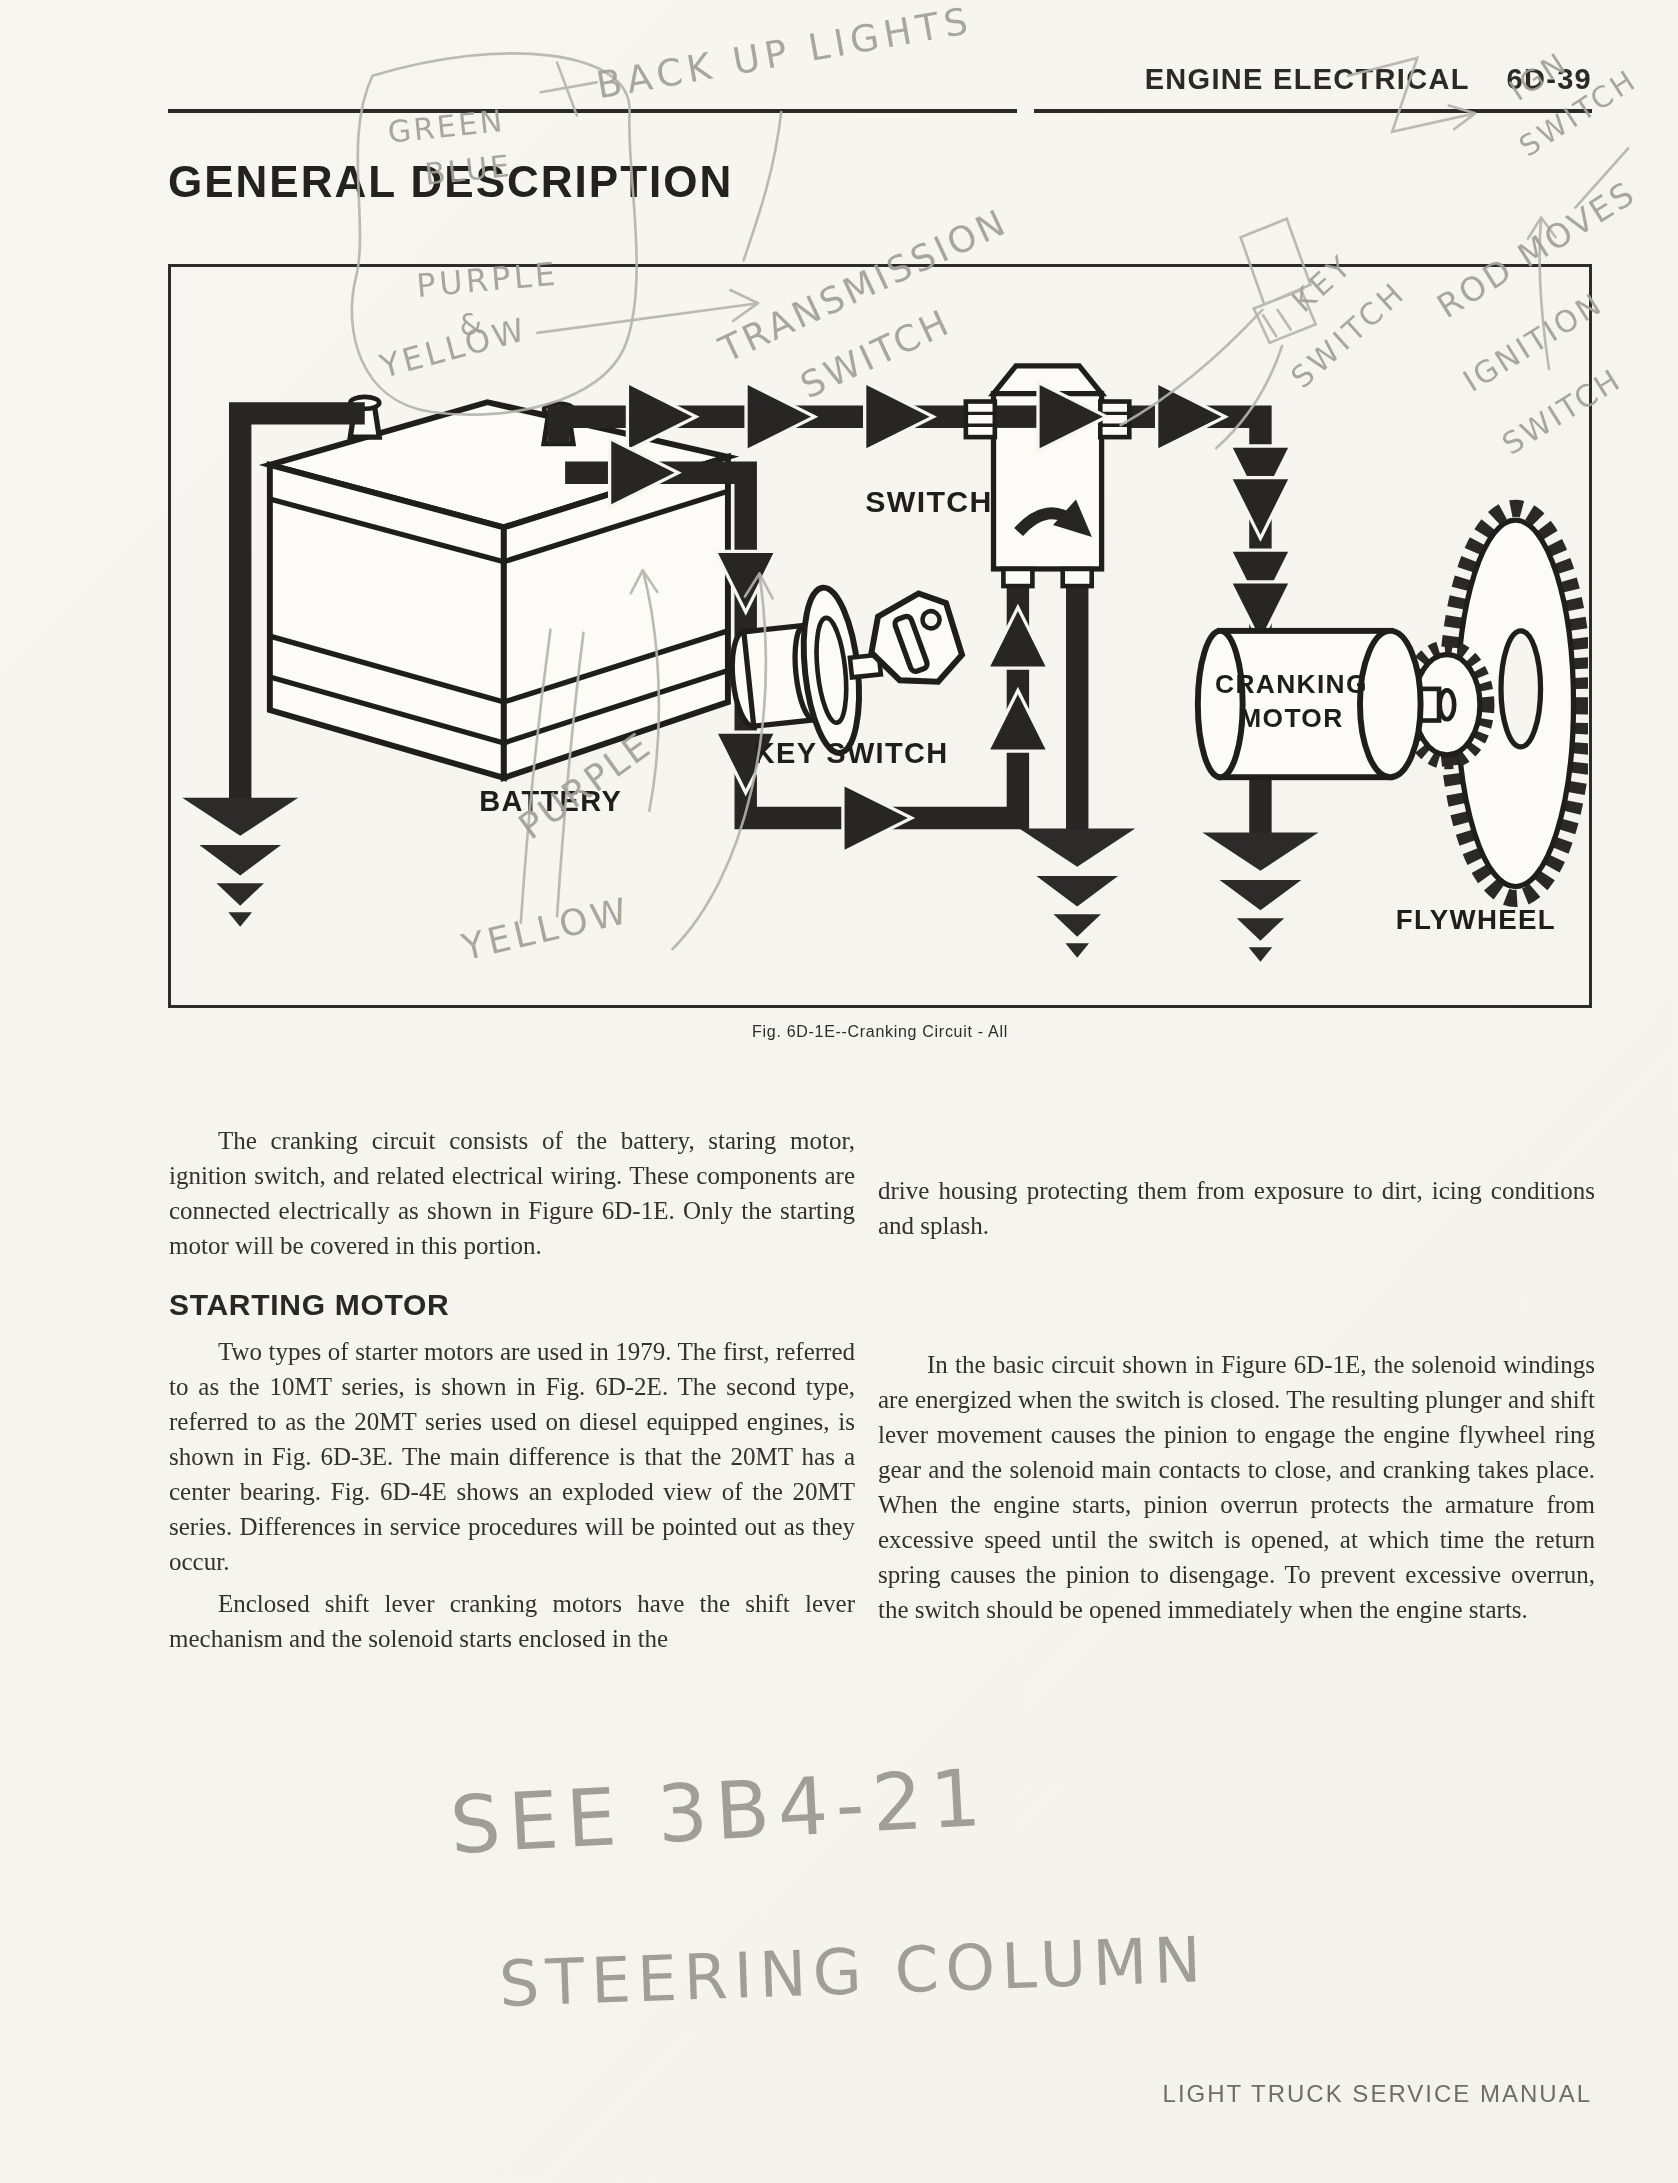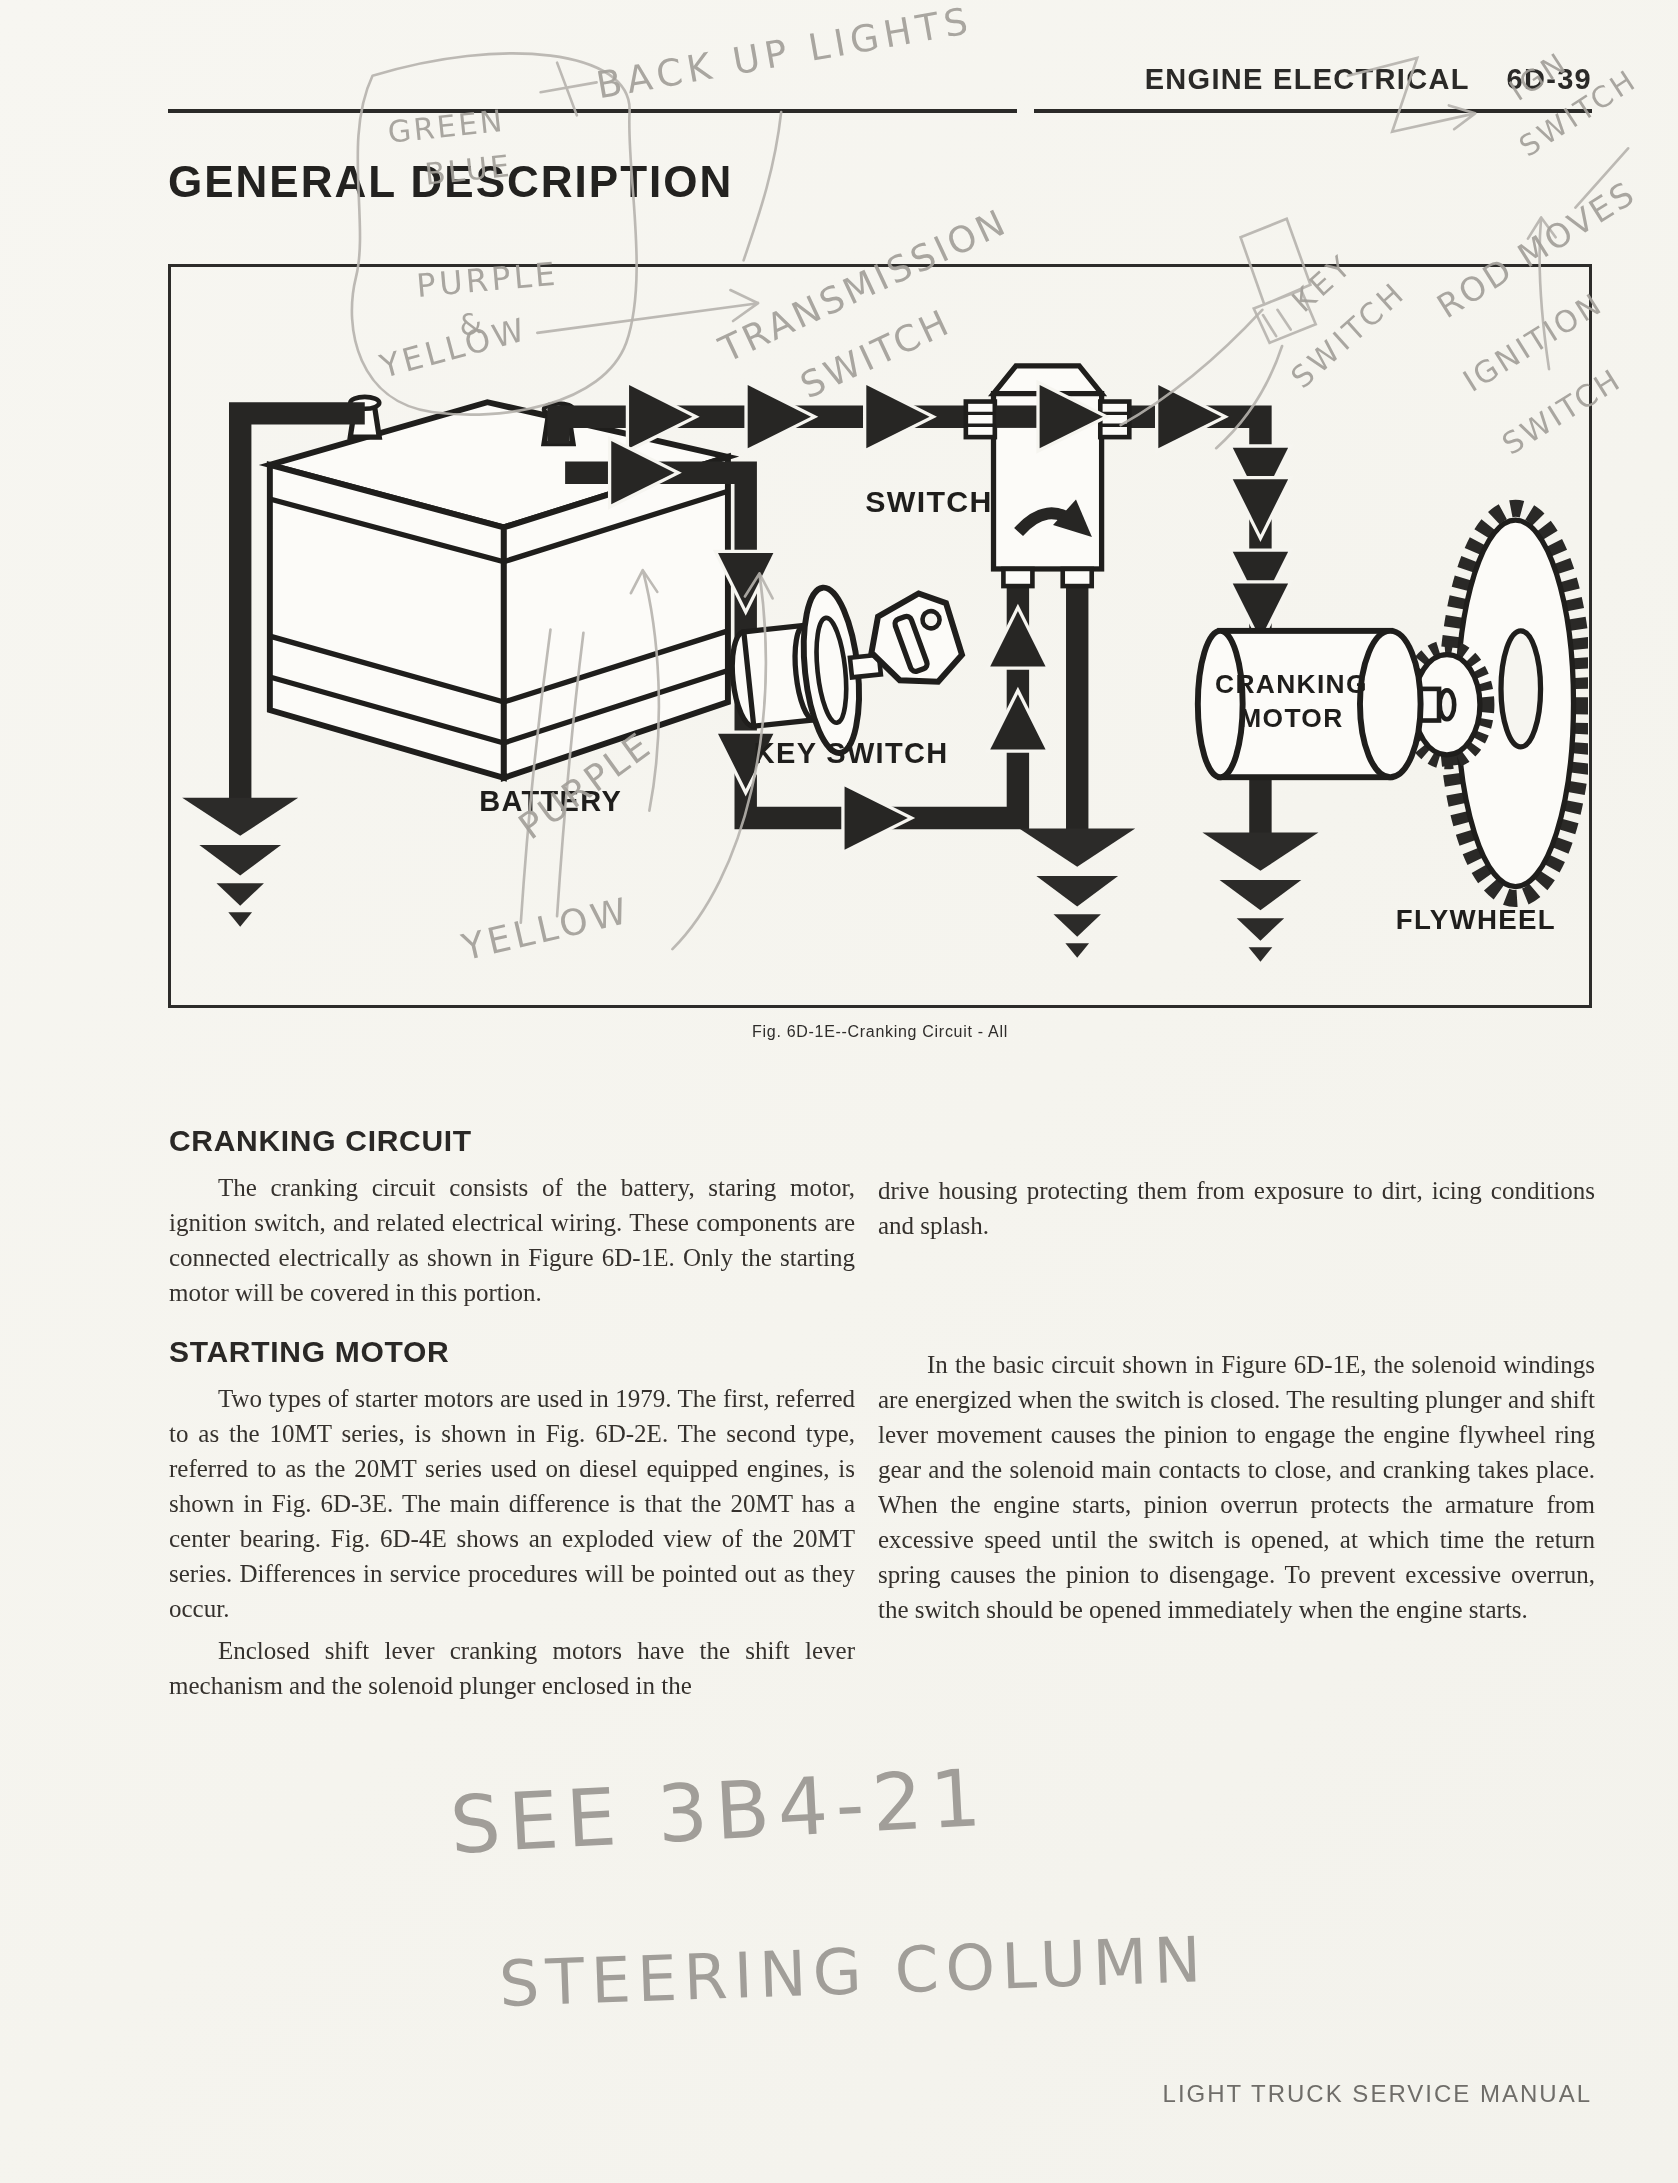--- a/index.html
+++ b/index.html
@@ -180,25 +180,24 @@
       <text class="dlabel" x="576" y="826" font-size="44">BATTERY</text>
       <text class="dlabel" x="1700" y="646" font-size="40">CRANKING</text>
       <text class="dlabel" x="1700" y="698" font-size="40">MOTOR</text>
       <text class="dlabel" x="1980" y="1004" font-size="42">FLYWHEEL</text>
     </svg>
   </div>
 
   <div class="fig-caption">Fig. 6D-1E--Cranking Circuit - All</div>
 
   <div class="col left">
-    <h3>CRANKING CIRCUIT</h3>
     <p class="indent">The cranking circuit consists of the battery, staring motor, ignition switch, and related electrical wiring. These components are connected electrically as shown in Figure 6D-1E. Only the starting motor will be covered in this portion.</p>
     <h3 class="second">STARTING MOTOR</h3>
     <p class="indent">Two types of starter motors are used in 1979. The first, referred to as the 10MT series, is shown in Fig. 6D-2E. The second type, referred to as the 20MT series used on diesel equipped engines, is shown in Fig. 6D-3E. The main difference is that the 20MT has a center bearing. Fig. 6D-4E shows an exploded view of the 20MT series. Differences in service procedures will be pointed out as they occur.</p>
-    <p class="indent">Enclosed shift lever cranking motors have the shift lever mechanism and the solenoid plunger enclosed in the</p>
+    <p class="indent">Enclosed shift lever cranking motors have the shift lever mechanism and the solenoid starts enclosed in the</p>
   </div>
   <div class="col right">
     <p>drive housing protecting them from exposure to dirt, icing conditions and splash.</p>
     <p class="para2">In the basic circuit shown in Figure 6D-1E, the solenoid windings are energized when the switch is closed. The resulting plunger and shift lever movement causes the pinion to engage the engine flywheel ring gear and the solenoid main contacts to close, and cranking takes place. When the engine starts, pinion overrun protects the armature from excessive speed until the switch is opened, at which time the return spring causes the pinion to disengage. To prevent excessive overrun, the switch should be opened immediately when the engine starts.</p>
   </div>
 
   <svg class="pencil-overlay" width="1679" height="2183" viewBox="0 0 2547 3312">
     <path class="pstroke" stroke-width="5" d="M565 115 C760 55 960 75 955 170 C950 260 985 420 950 520 C915 615 760 640 655 625 C545 610 520 500 540 420 C560 340 520 210 565 115"></path>
     <path class="pstroke" d="M845 95 L875 175 M820 140 L905 125"></path>
     <path class="pstroke" d="M815 505 C930 490 1040 475 1150 460 M1150 460 L1108 440 M1150 460 L1112 487"></path>

